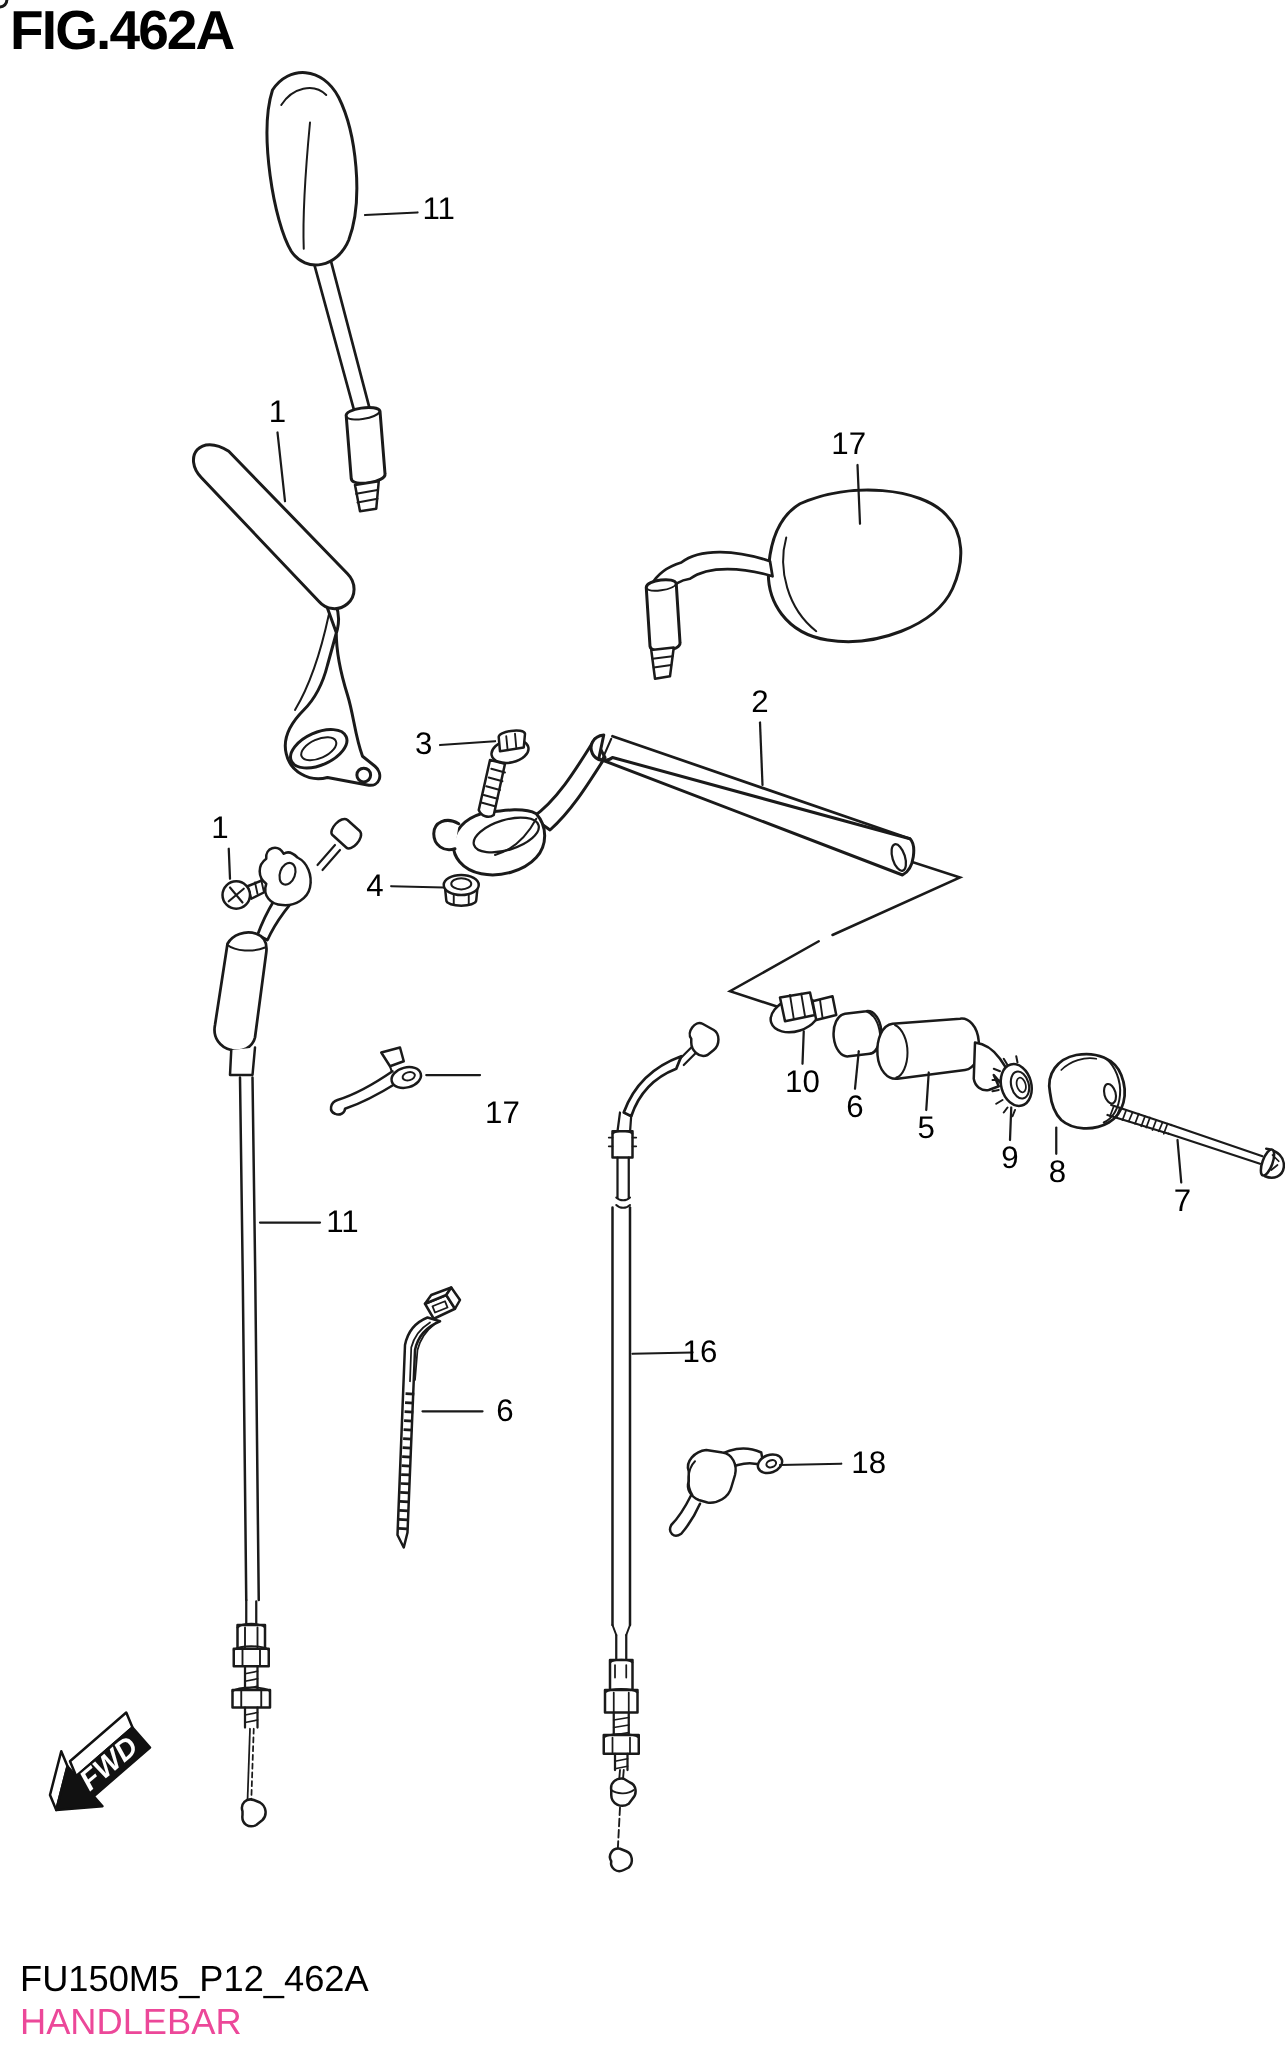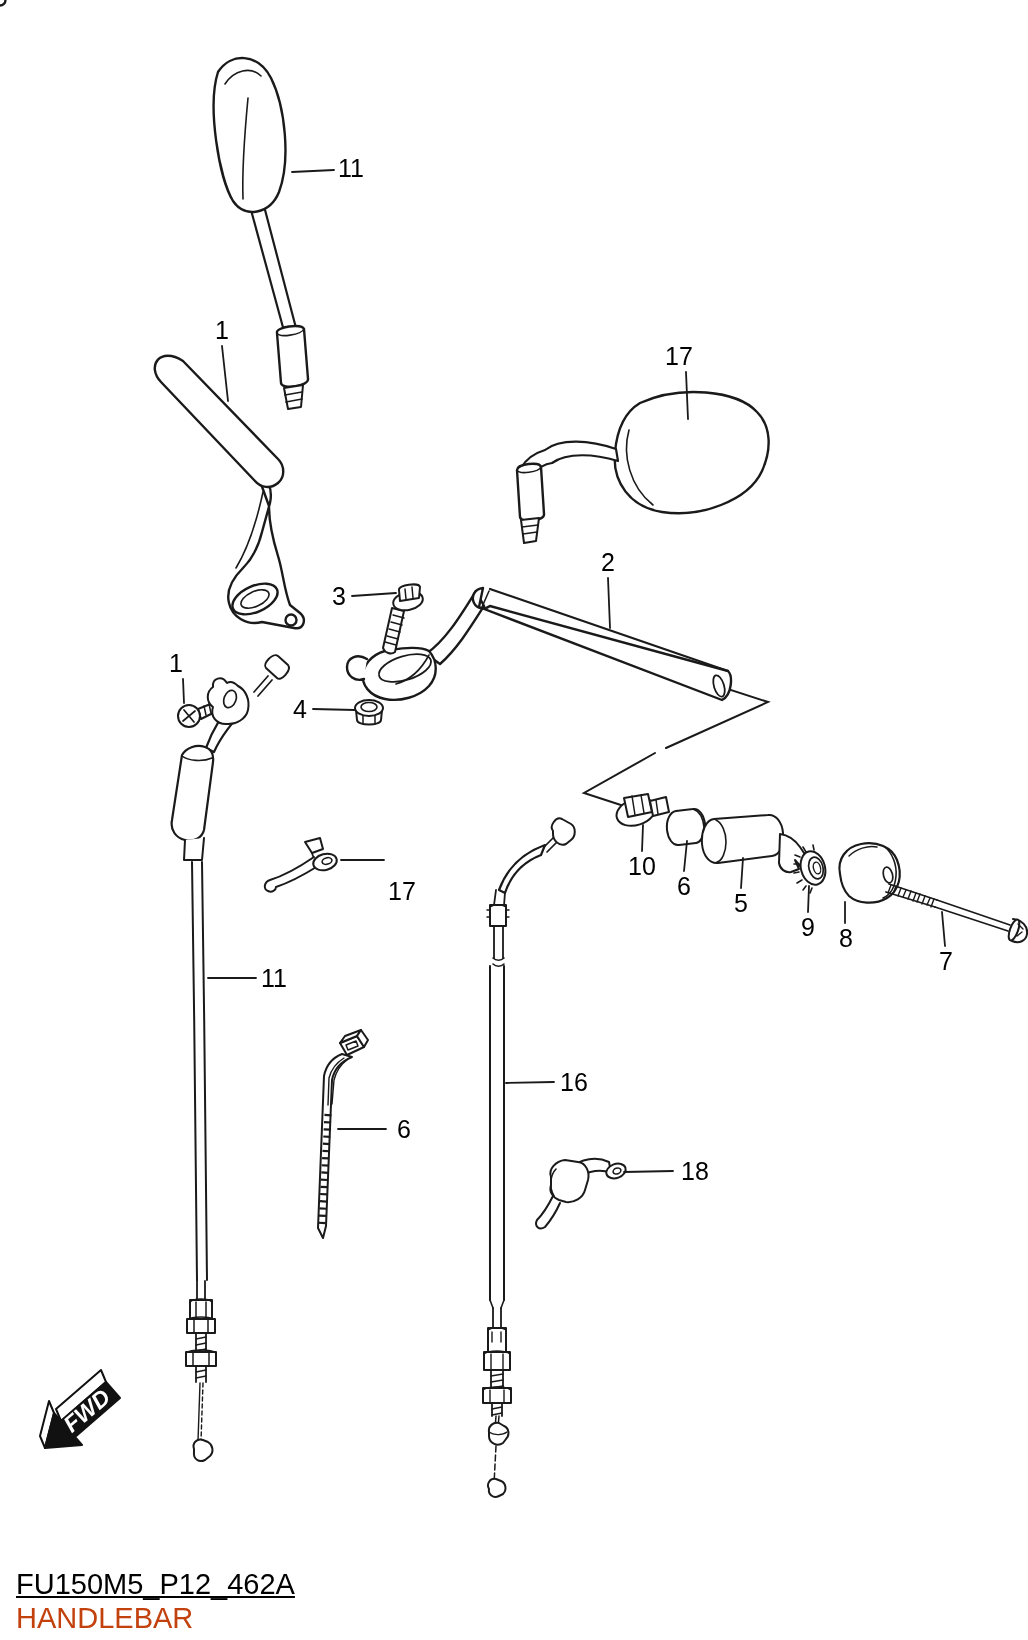--- a/index.html
+++ b/index.html
@@ -2,22 +2,22 @@
 <html><head>
 <meta charset="utf-8">
 <style>
   html,body{margin:0;padding:0;background:#fff;}
   .stage{position:relative;width:1028px;height:1640px;background:#fff;
          font-family:"Liberation Sans",sans-serif;overflow:hidden;}
   .fig-title{position:absolute;left:8px;top:0px;font-size:44px;font-weight:700;
              letter-spacing:-1.5px;color:#000;}
   .plabel{position:absolute;transform:translate(-50%,-50%);font-size:25px;
           color:#000;white-space:nowrap;}
-  .footer-code{position:absolute;left:16px;top:1568px;font-size:29px;color:#000;text-decoration:underline;}
-  .footer-name{position:absolute;left:16px;top:1602px;font-size:29px;color:#c2410c;text-align:center;}
+  .footer-code{position:absolute;left:16px;top:1568px;font-size:29px;color:#000;}
+  .footer-name{position:absolute;left:16px;top:1602px;font-size:29px;color:#ec4899;text-align:center;}
   svg.art{position:absolute;left:0;top:0;}
 </style>
 </head>
 <body>
 
 <div class="stage">
 
   <svg class="art" width="1028" height="1640" viewBox="0 0 1028 1640">
 
     <g stroke="#1a1a1a" fill="none" stroke-width="2.4" stroke-linecap="round" stroke-linejoin="round">
@@ -240,35 +240,36 @@
     </g>
 
     <g stroke-linejoin="round">
       <path d="M101,1370 L106,1382 L61,1421 L56,1409 Z" fill="#fff" stroke="#111" stroke-width="2"></path>
       <path d="M49,1401 L54,1413 L45,1448 L40,1436 Z" fill="#fff" stroke="#111" stroke-width="2"></path>
       <path d="M106,1382 L61,1421 L54,1413 L45,1448 L82,1445 L75,1437 L120,1398 Z" fill="#111" stroke="#111" stroke-width="2"></path>
       <text x="88" y="1418" fill="#fff" font-size="23" font-weight="700" font-style="italic" text-anchor="middle" transform="rotate(-40 88 1412)" font-family="Liberation Sans, sans-serif">FWD</text>
     </g>
   </svg>
 
+  <div class="fig-title">FIG.462A</div>
 
   <span class="plabel" style="left:222px;top:330px">1</span>
   <span class="plabel" style="left:608px;top:562px">2</span>
   <span class="plabel" style="left:339px;top:596px">3</span>
   <span class="plabel" style="left:300px;top:709px">4</span>
   <span class="plabel" style="left:741px;top:903px">5</span>
   <span class="plabel" style="left:684px;top:886px">6</span>
   <span class="plabel" style="left:946px;top:961px">7</span>
   <span class="plabel" style="left:846px;top:938px">8</span>
   <span class="plabel" style="left:808px;top:927px">9</span>
   <span class="plabel" style="left:642px;top:866px">10</span>
   <span class="plabel" style="left:351px;top:168px">11</span>
   <span class="plabel" style="left:679px;top:356px">17</span>
   <span class="plabel" style="left:404px;top:1129px">6</span>
   <span class="plabel" style="left:274px;top:978px">11</span>
   <span class="plabel" style="left:176px;top:663px">1</span>
-  <span class="plabel" style="left:574px;top:1082px">16</span>
+  <span class="plabel" style="left:560px;top:1082px">16</span>
   <span class="plabel" style="left:402px;top:891px">17</span>
   <span class="plabel" style="left:695px;top:1171px">18</span>
 
   <div class="footer-code">FU150M5_P12_462A</div>
   <div class="footer-name">HANDLEBAR</div>
 </div>
 
 </body></html>

